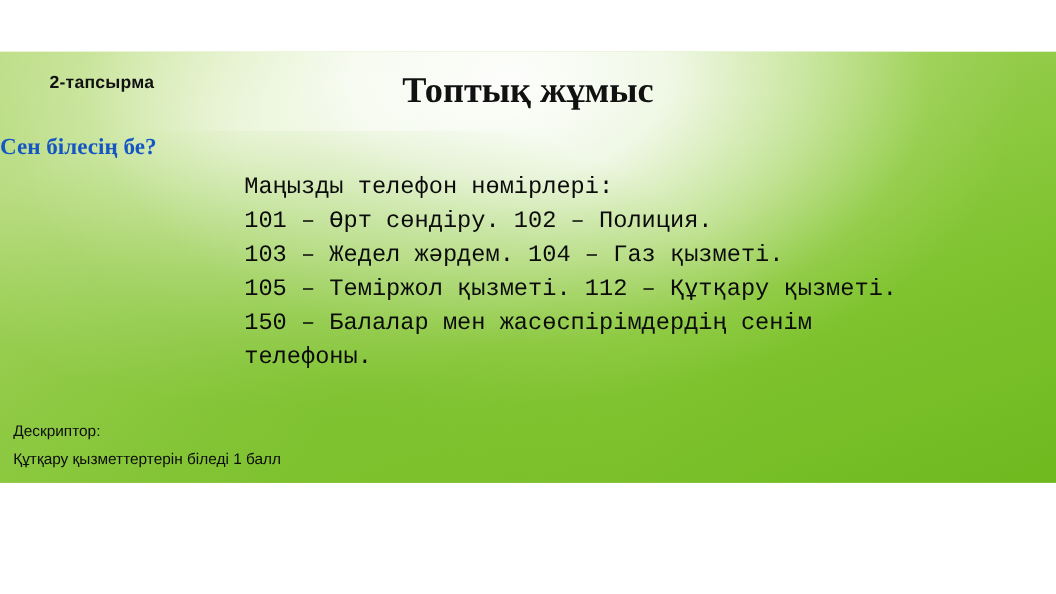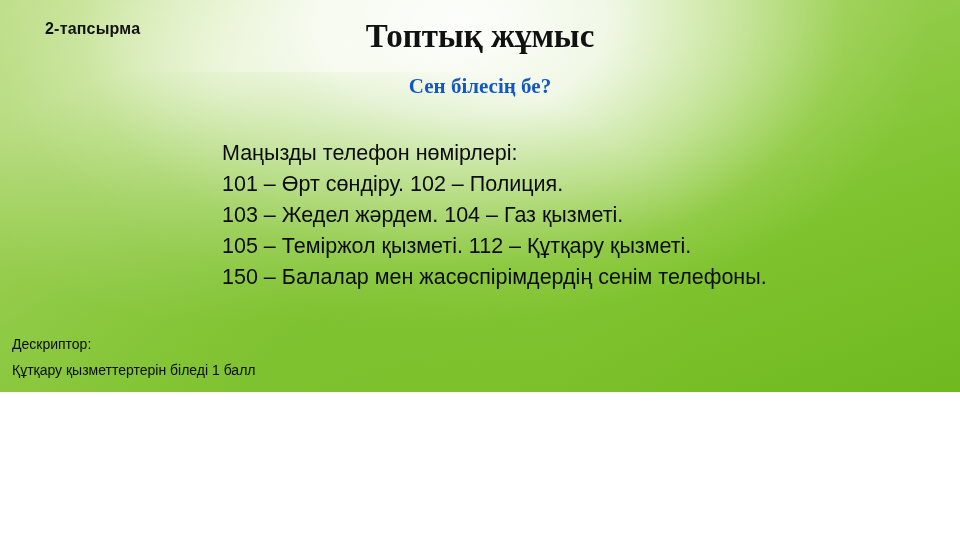--- a/index.html
+++ b/index.html
@@ -14,20 +14,21 @@
   }
   .slide {
     position: relative;
     width: 960px;
     height: 392px;
     box-sizing: border-box;
     background:
       radial-gradient(ellipse 520px 330px at 48% 6%, rgba(255,255,255,0.98) 0%, rgba(255,255,255,0.85) 28%, rgba(243,250,226,0.55) 52%, rgba(205,232,150,0.18) 74%, rgba(180,220,110,0.0) 90%),
       linear-gradient(160deg, #b6da79 0%, #a8d465 22%, #93cc4a 45%, #7fc32f 70%, #6fb91f 100%);
     overflow: hidden;
+    margin-top: 47px;
   }
   
   .slide::before {
     content: "";
     position: absolute;
     left: -120px;
     top: -160px;
     width: 700px;
     height: 480px;
     background: radial-gradient(ellipse at center, rgba(255,255,255,0.55) 0%, rgba(255,255,255,0.18) 45%, rgba(255,255,255,0) 72%);
@@ -67,34 +68,33 @@
     font-weight: bold;
     color: #111111;
     z-index: 5;
   }
 
   .subtitle {
     position: absolute;
     left: 0;
     right: 0;
     top: 74px;
-    text-align: center;
     font-family: "Liberation Serif", serif;
     font-size: 21px;
     font-weight: bold;
     color: #1457c4;
     z-index: 5;
   }
 
   .body-text {
     position: absolute;
     left: 222px;
-    top: 138px;
+    top: 108px;
     width: 640px;
-    font-family: Liberation Sans, sans-serif;
+    font-family: Liberation Mono, monospace;
     font-size: 21.5px;
     line-height: 1.44;
     color: #0b0b0b;
     z-index: 5;
     white-space: pre-wrap;
   }
 
   .descriptor {
     position: absolute;
     left: 12px;

